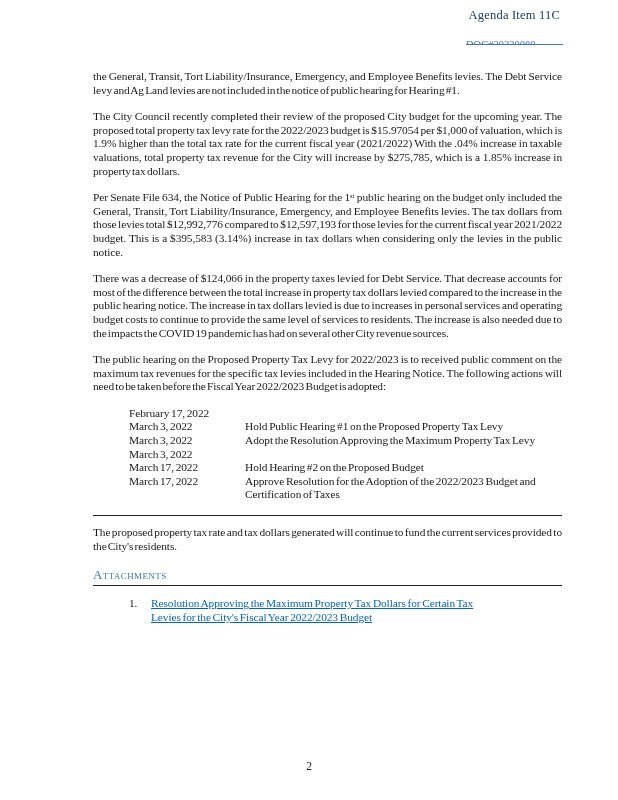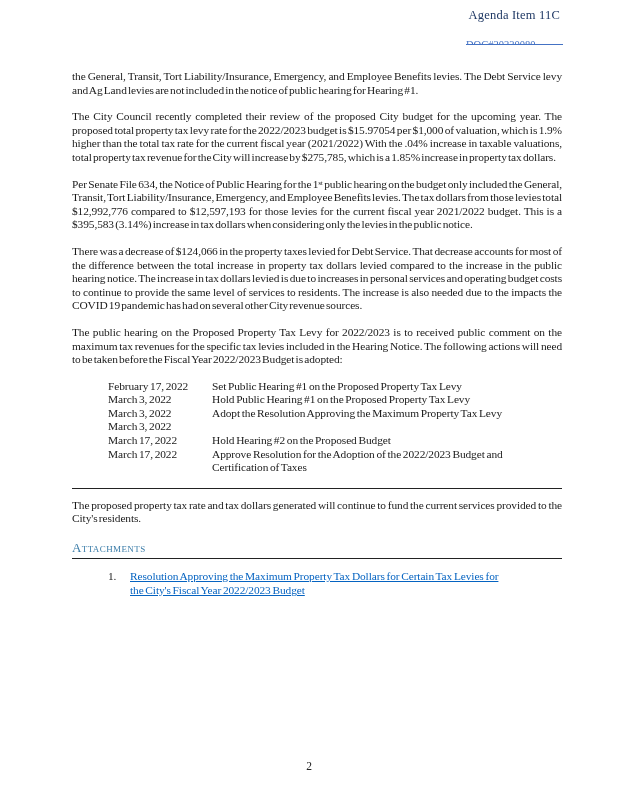--- a/index.html
+++ b/index.html
@@ -38,42 +38,42 @@
     overflow: hidden;
     border-bottom: 1.5px solid #4472c4;
   }
   .doc-number {
     font-size: 10.5px;
     color: #4472c4;
     white-space: nowrap;
   }
   
   .content {
-    padding: 0 56px 0 72px;
+    padding: 0 56px 0 93px;
   }
   .para {
     font-size: 11.4px;
     line-height: 13.6px;
     text-align: justify;
     word-spacing: -1.5px;
     letter-spacing: -0.1px;
     margin: 0 0 13px 0;
   }
   
   .schedule {
     margin: 0 0 13px 36px;
     font-size: 11.4px;
     line-height: 13.6px;
     word-spacing: -1px;
     letter-spacing: -0.1px;
   }
   .schedule-row {
     display: grid;
     grid-template-columns: 104px 1fr;
-    column-gap: 0;
+    column-gap: 12px;
   }
   .schedule-date { white-space: nowrap; }
   .schedule-action { padding-right: 14px; }
   
   .section-heading {
     margin-top: 14px;
     font-size: 13px;
     font-variant: small-caps;
     letter-spacing: 0.4px;
     color: #3a7ca8;
@@ -128,21 +128,20 @@
 
     <p class="para">the General, Transit, Tort Liability/Insurance, Emergency, and Employee Benefits levies. The Debt Service levy and Ag Land levies are not included in the notice of public hearing for Hearing #1.</p>
     <p class="para">The City Council recently completed their review of the proposed City budget for the upcoming year. The proposed total property tax levy rate for the 2022/2023 budget is $15.97054 per $1,000 of valuation, which is 1.9% higher than the total tax rate for the current fiscal year (2021/2022) With the .04% increase in taxable valuations, total property tax revenue for the City will increase by $275,785, which is a 1.85% increase in property tax dollars.</p>
     <p class="para">Per Senate File 634, the Notice of Public Hearing for the 1ˢᵗ public hearing on the budget only included the General, Transit, Tort Liability/Insurance, Emergency, and Employee Benefits levies. The tax dollars from those levies total $12,992,776 compared to $12,597,193 for those levies for the current fiscal year 2021/2022 budget. This is a $395,583 (3.14%) increase in tax dollars when considering only the levies in the public notice.</p>
     <p class="para">There was a decrease of $124,066 in the property taxes levied for Debt Service. That decrease accounts for most of the difference between the total increase in property tax dollars levied compared to the increase in the public hearing notice. The increase in tax dollars levied is due to increases in personal services and operating budget costs to continue to provide the same level of services to residents. The increase is also needed due to the impacts the COVID 19 pandemic has had on several other City revenue sources.</p>
     <p class="para">The public hearing on the Proposed Property Tax Levy for 2022/2023 is to received public comment on the maximum tax revenues for the specific tax levies included in the Hearing Notice. The following actions will need to be taken before the Fiscal Year 2022/2023 Budget is adopted:</p>
 
     <div class="schedule">
       <div class="schedule-row">
         <span class="schedule-date">February 17, 2022</span>
-        <span class="schedule-action">Set Public Hearing #1 on the Proposed Property Tax Levy</span>
       </div>
       <div class="schedule-row">
         <span class="schedule-date">March 3, 2022</span>
         <span class="schedule-action">Hold Public Hearing #1 on the Proposed Property Tax Levy</span>
       </div>
       <div class="schedule-row">
         <span class="schedule-date">March 3, 2022</span>
         <span class="schedule-action">Adopt the Resolution Approving the Maximum Property Tax Levy</span>
       </div>
       <div class="schedule-row">

